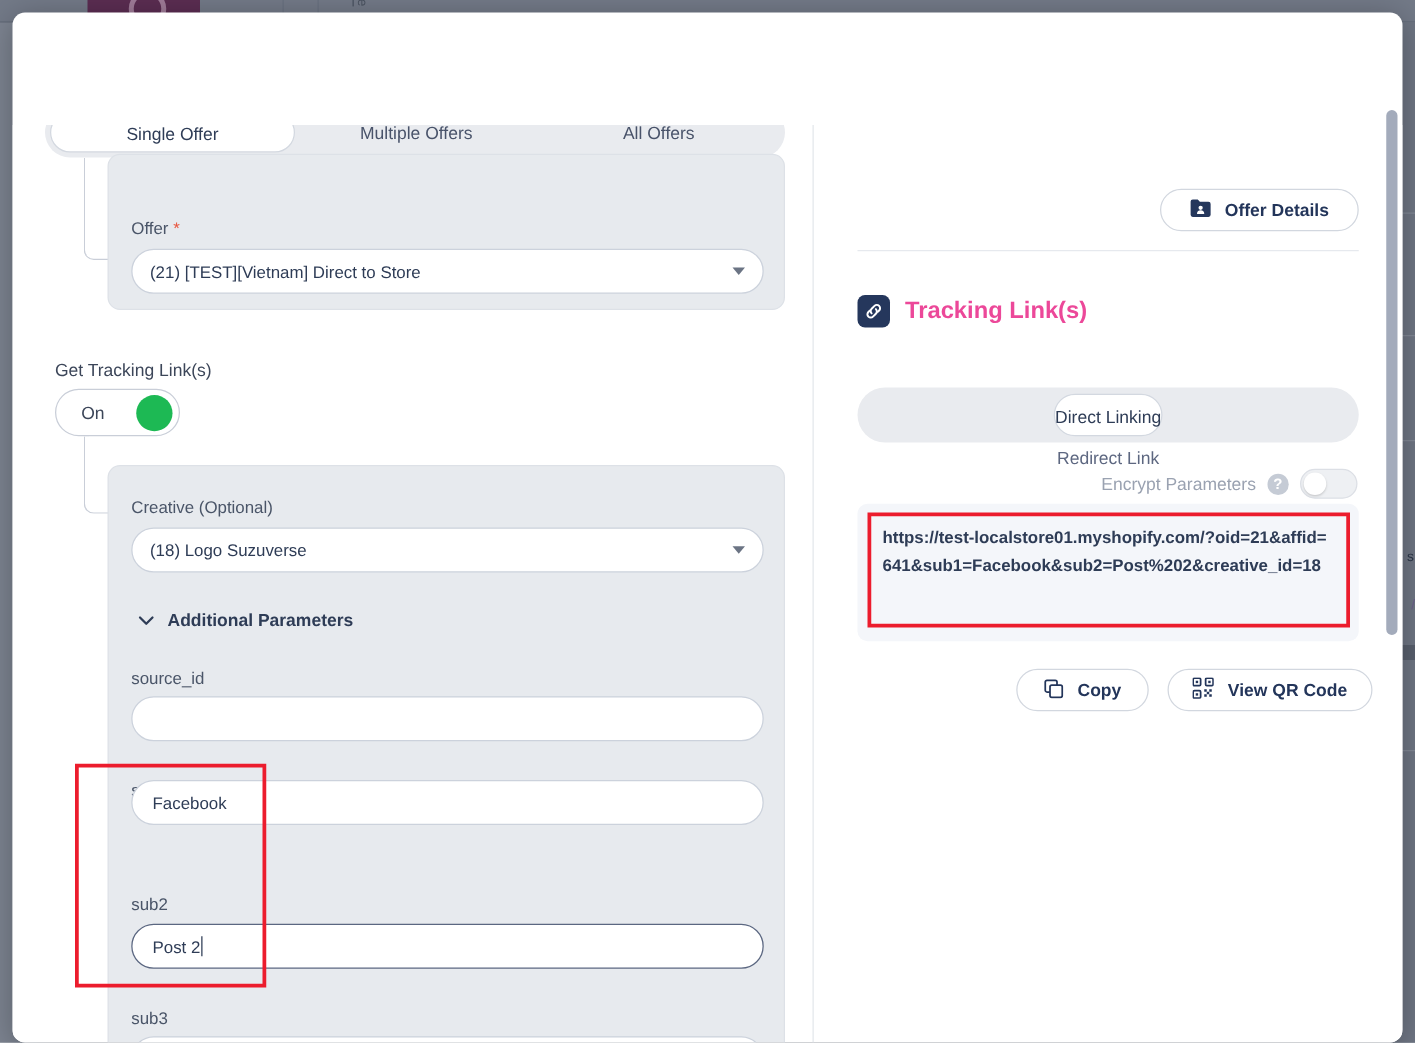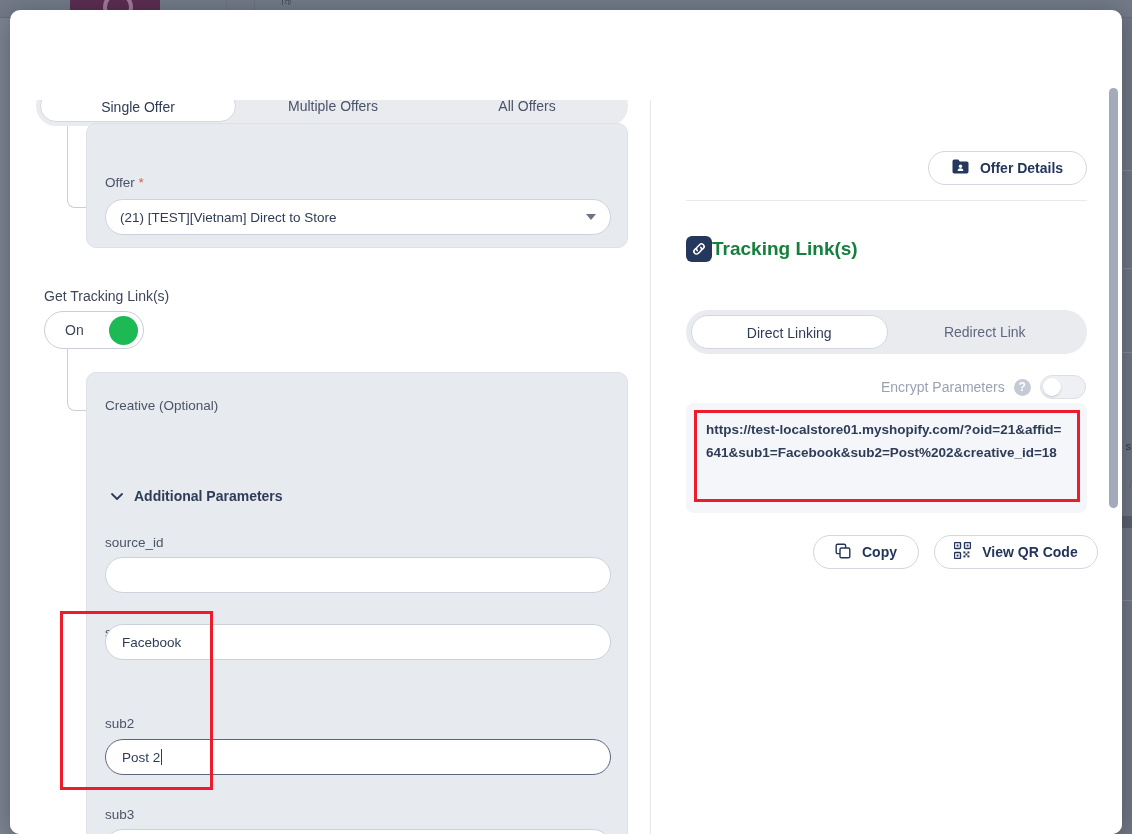--- a/index.html
+++ b/index.html
@@ -181,31 +181,31 @@
     position: absolute; height: 34px;
     background: #fff; border: 1px solid #d2d7df; border-radius: 18px;
     display: flex; align-items: center; justify-content: center; gap: 11px;
     font-size: 14px; color: #23355a; font-weight: bold; cursor: pointer;
     padding: 0 16px;
   }
   .hr {
     position: absolute; height: 1px; background: #e6e9ee;
   }
   .section-title {
-    position: absolute; display: flex; align-items: center; gap: 0;
-    font-size: 19px; font-weight: bold; color: #15803d;
+    position: absolute; display: flex; align-items: center; gap: 12px;
+    font-size: 19px; font-weight: bold; color: #ec4899;
   }
   .sq-icon {
     width: 26px; height: 26px; border-radius: 6px; background: #25375c;
     display: flex; align-items: center; justify-content: center;
   }
 
   .seg-wrap {
     position: absolute; background: #e9ebef; border-radius: 22px;
-    height: 44px; display: flex; align-items: center; padding: 5px;
+    height: 44px; display: flex; align-items: center; padding: 5px; flex-direction: column;
   }
   .seg {
     flex: 1; text-align: center; font-size: 14px; color: #5d6780;
     line-height: 34px; height: 34px; border-radius: 18px; cursor: pointer;
   }
   .seg.active { background: #fff; border: 1px solid #d3d8e0; color: #2e3c56; }
 
   .encrypt-row {
     position: absolute; display: flex; align-items: center; gap: 9px;
   }
@@ -293,20 +293,24 @@
       <div class="toggle-pill" style="left:34px; top:211px;">
         <span class="tlabel">On</span>
         <span class="toggle-knob-on"></span>
       </div>
 
       <div class="connector elbow" style="left:57px; top:249px; width:20px; height:62px;"></div>
 
       <div class="card" style="left:76px; top:272px; width:542px; height:500px;"></div>
 
       <div class="field-label" style="position:absolute; left:95px; top:298px;">Creative (Optional)</div>
+      <div class="select-box" style="left:95px; top:322px; width:506px;">
+        <span>(18) Logo Suzuverse</span>
+        <span class="select-caret"></span>
+      </div>
 
       <div class="collapse-head" style="left:100px; top:388px;">
         <span class="chev">
           <svg width="14" height="14" viewBox="0 0 14 14" aria-hidden="true">
             <path d="M2 5 L7 10 L12 5" stroke="#2e3c56" stroke-width="1.8" fill="none" stroke-linecap="round" stroke-linejoin="round"></path>
           </svg>
         </span>
         <span>Additional Parameters</span>
       </div>
 

